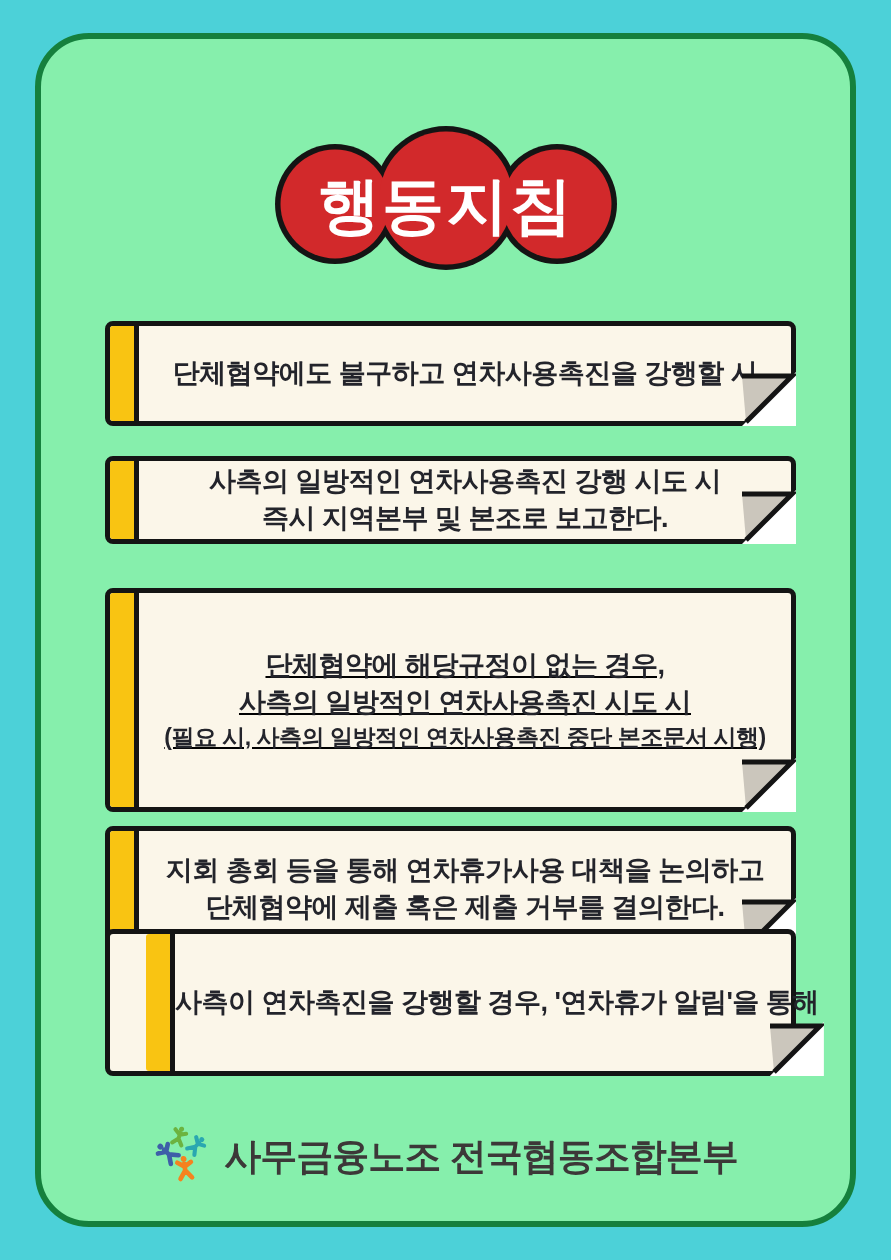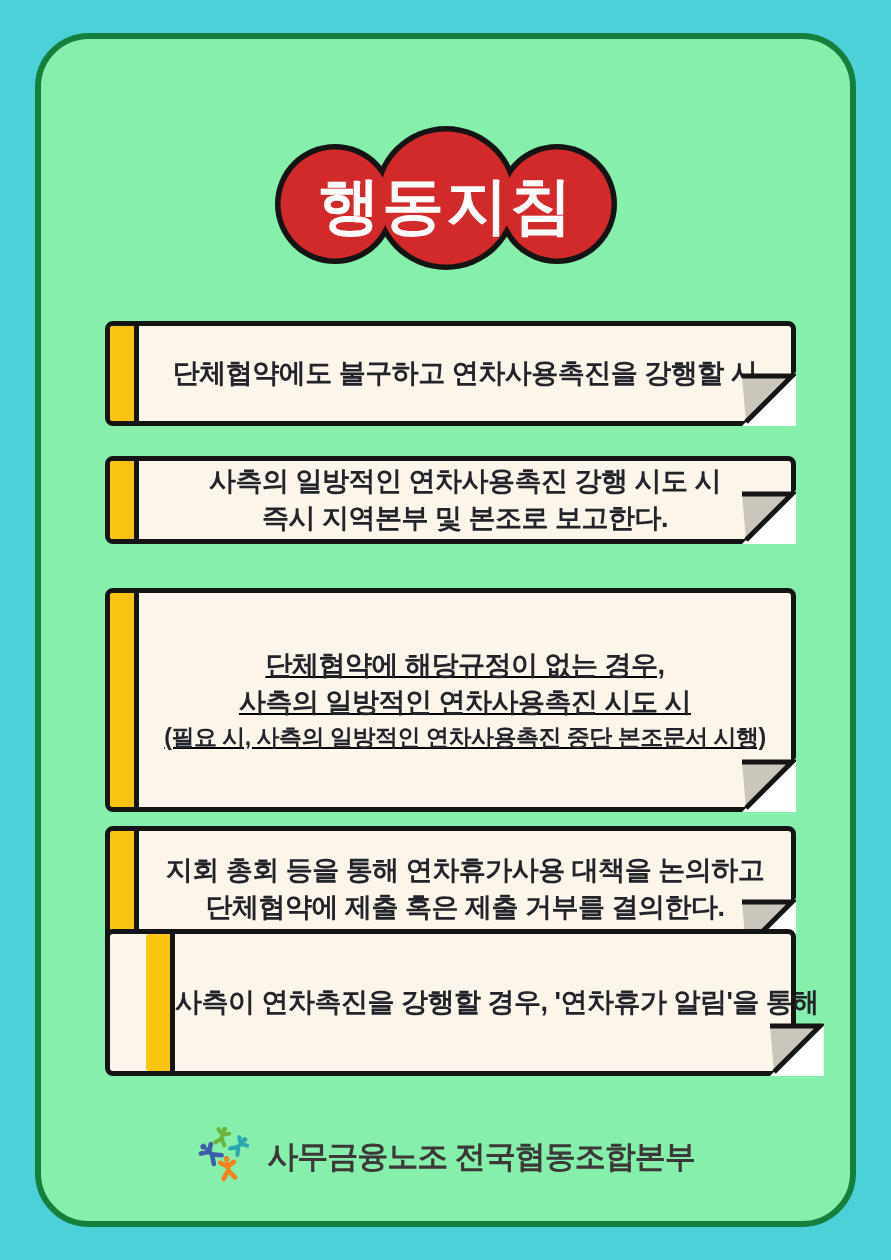--- a/index.html
+++ b/index.html
@@ -83,21 +83,21 @@
   .footer{
     position:absolute;
     top:1084px;left:0;right:0;
     display:flex;
     justify-content:center;
     align-items:center;
     gap:9px;
   }
   .footer .org{
     font-weight:bold;
-    font-size:31px;
+    font-size:37px;
     letter-spacing:-1px;
     color:#3C3838;
     white-space:nowrap;
     padding-top:4px;
   }
 </style>
 </head>
 <body>
 
 <div class="card">

